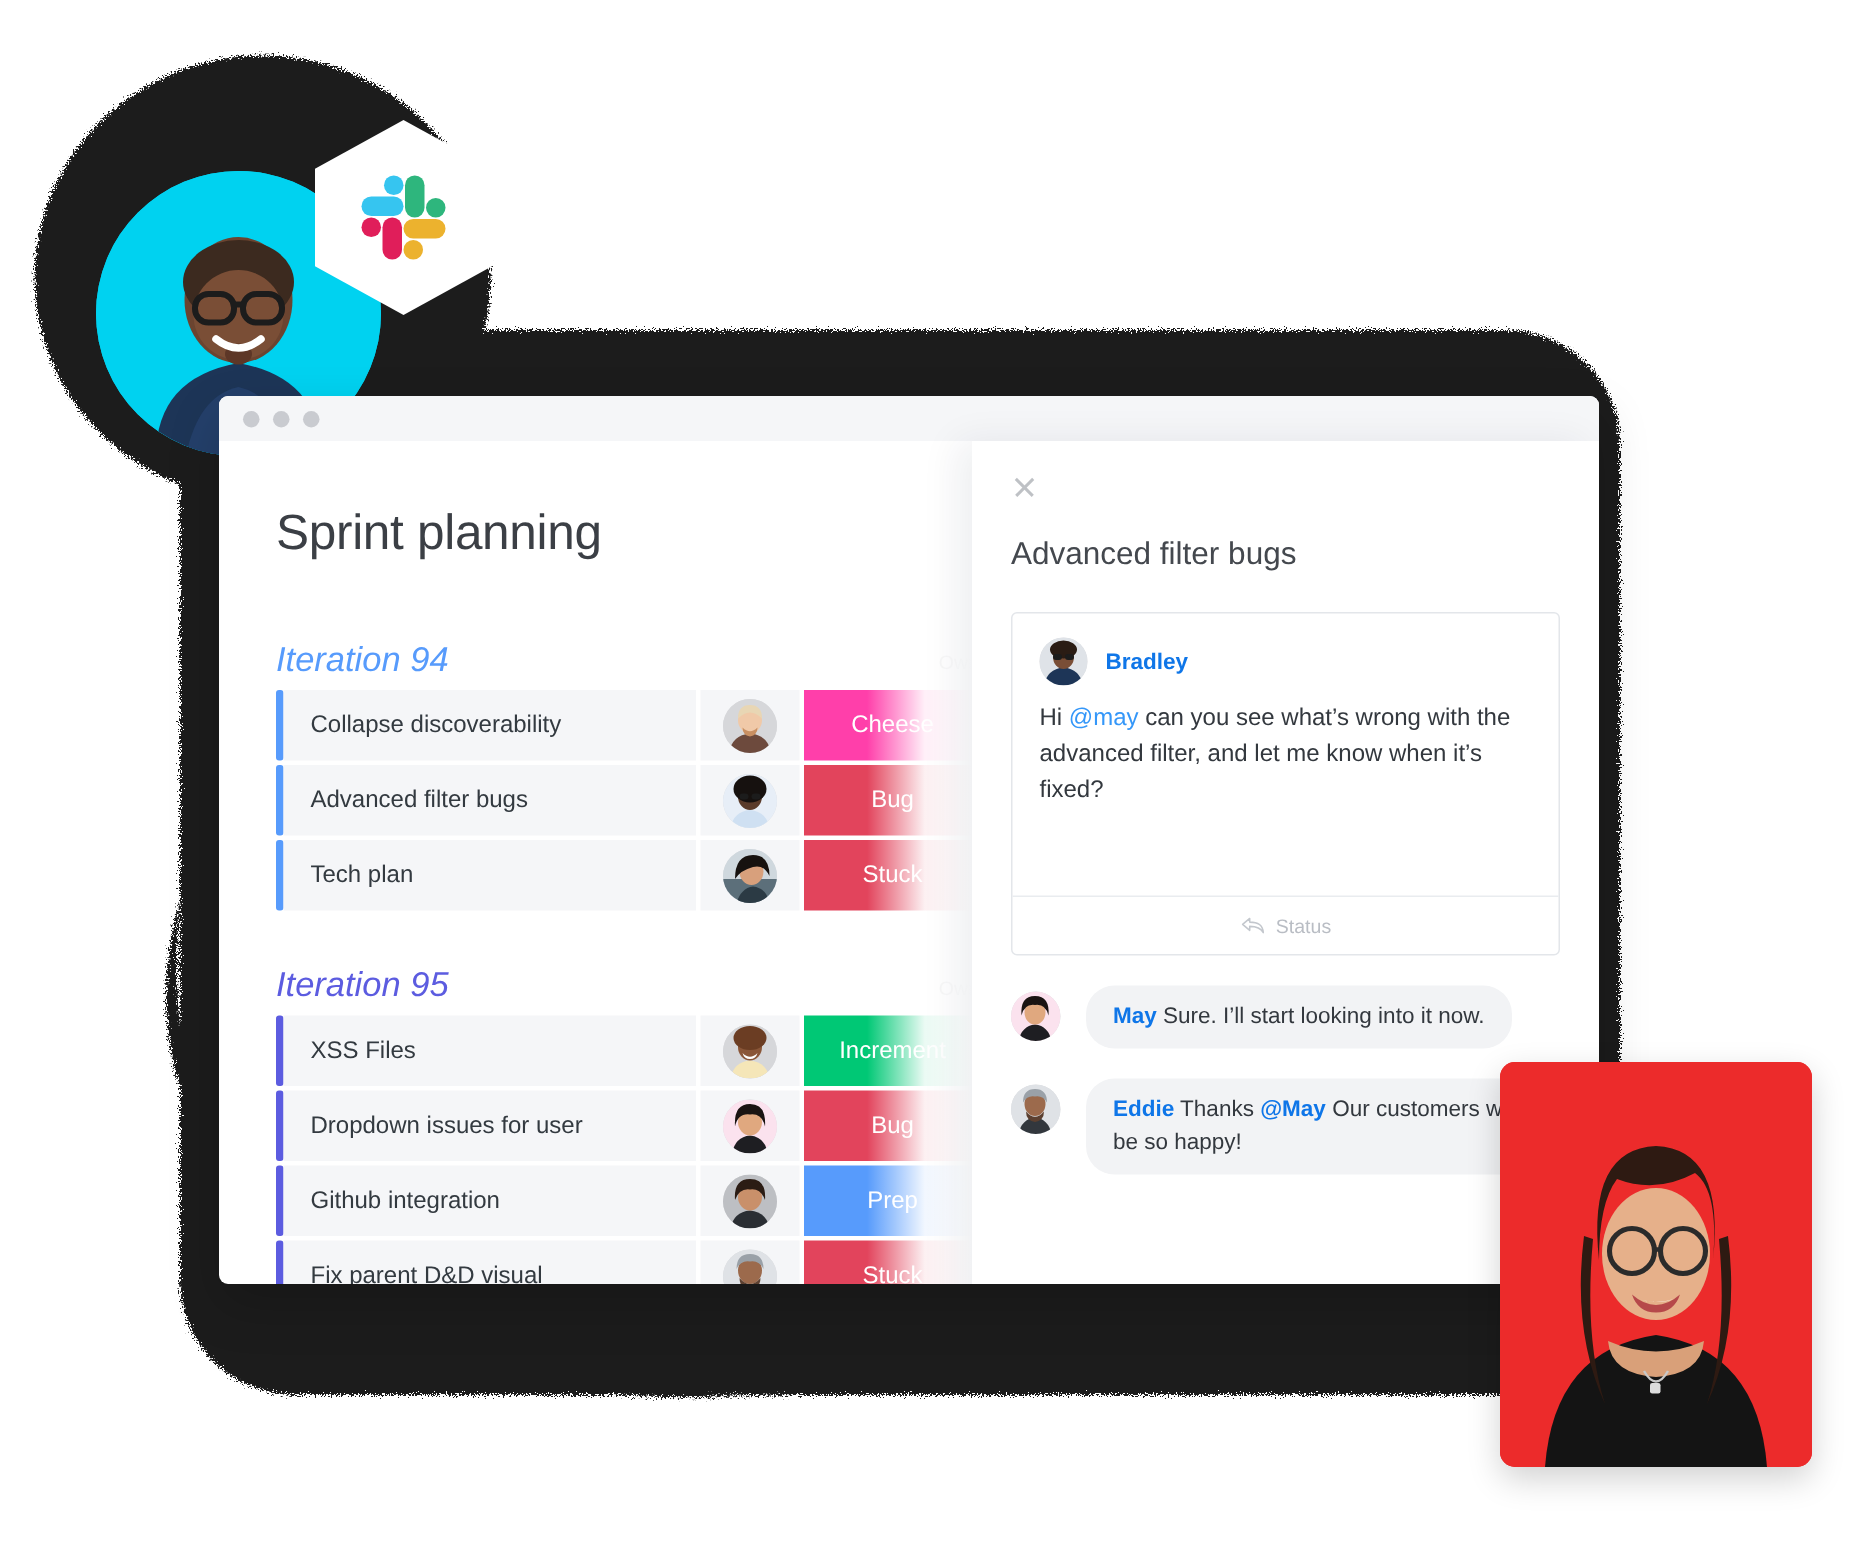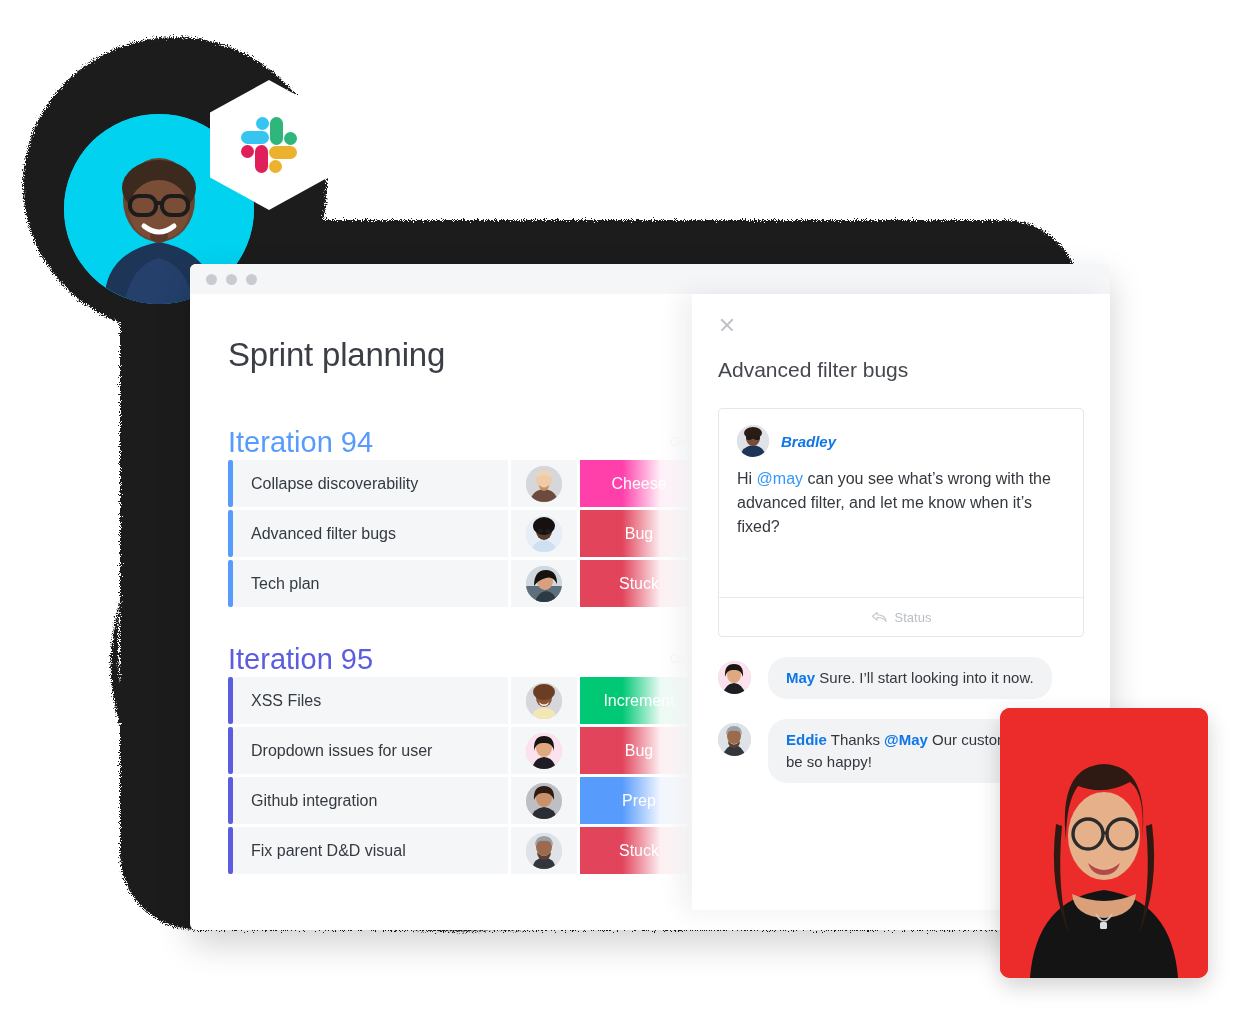--- a/index.html
+++ b/index.html
@@ -28,43 +28,42 @@
     position:absolute;left:152px;top:0px;width:118px;height:130px;
     background:#ffffff;
     clip-path:polygon(50% 0%,100% 25%,100% 75%,50% 100%,0% 75%,0% 25%);
     display:flex;align-items:center;justify-content:center;
   }
   .slack{position:relative;width:56px;height:56px;}
   .slack i{position:absolute;display:block;border-radius:100px;}
 
   
   .window{
-    position:absolute;left:146px;top:264px;width:920px;height:666px;
+    position:absolute;left:146px;top:264px;width:920px;height:592px;
     background:#ffffff;border-radius:6px;overflow:hidden;
     box-shadow:0 14px 34px rgba(0,0,0,0.18);
-    margin-left:44px;
   }
   .titlebar{height:30px;background:#f5f6f8;display:flex;align-items:center;padding-left:16px;gap:9px;}
   .dot{width:11px;height:11px;border-radius:50%;background:#c9cbd0;}
 
   .window-body{position:relative;height:616px;}
 
   
   .board{
     position:absolute;left:0;top:0;width:660px;height:616px;
     padding:42px 0 0 38px;box-sizing:border-box;
   }
   .board-title{
     font-size:33px;color:#3b3f45;font-weight:400;letter-spacing:-0.2px;
     margin:0 0 52px 0;
   }
   .group{margin-bottom:36px;}
   .group-head{position:relative;height:34px;}
   .group-name{
-    font-size:29px;font-weight:400;position:absolute;left:0;top:0;
+    font-size:23px;font-weight:400;position:absolute;left:0;top:0;font-style:italic;
   }
   .g94 .group-name{color:#579bfc;}
   .g95 .group-name{color:#5c5ce0;}
   .col-label{
     position:absolute;top:8px;font-size:13px;color:#6b6f76;text-align:center;width:72px;
   }
   .col-owner{left:425px;}
   .col-status{left:530px;}
 
   .row{display:flex;align-items:stretch;height:47px;margin-bottom:3px;}
@@ -107,21 +106,21 @@
   .close-x:before{transform:rotate(45deg);}
   .close-x:after{transform:rotate(-45deg);}
   .panel-title{
     font-size:21px;color:#44484e;margin:24px 0 26px 0;font-weight:400;
   }
   .post{
     border:1px solid #e3e6ea;border-radius:4px;background:#fff;
   }
   .post-head{display:flex;align-items:center;gap:12px;padding:16px 18px 6px 18px;}
   .post-av{width:32px;height:32px;border-radius:50%;overflow:hidden;background:#d9dadd;position:relative;}
-  .post-author{color:#0f76e8;font-weight:bold;font-size:15px;font-style:italic;}
+  .post-author{color:#0f76e8;font-weight:bold;font-size:15px;}
   .post-body{
     padding:4px 18px 58px 18px;font-size:16px;line-height:24px;color:#33383e;
   }
   .mention{color:#3497f9;}
   .post-actions{display:flex;border-top:1px solid #e9ecef;}
   .act{
     flex:1;display:flex;align-items:center;justify-content:center;gap:7px;
     height:38px;color:#b9bdc4;font-size:13px;cursor:pointer;
   }
   .act+.act{border-left:1px solid #e9ecef;}

